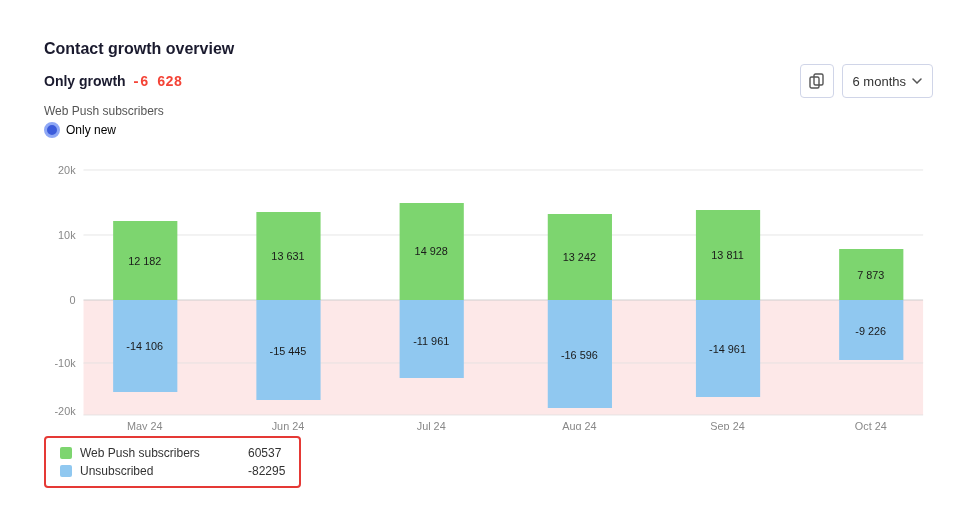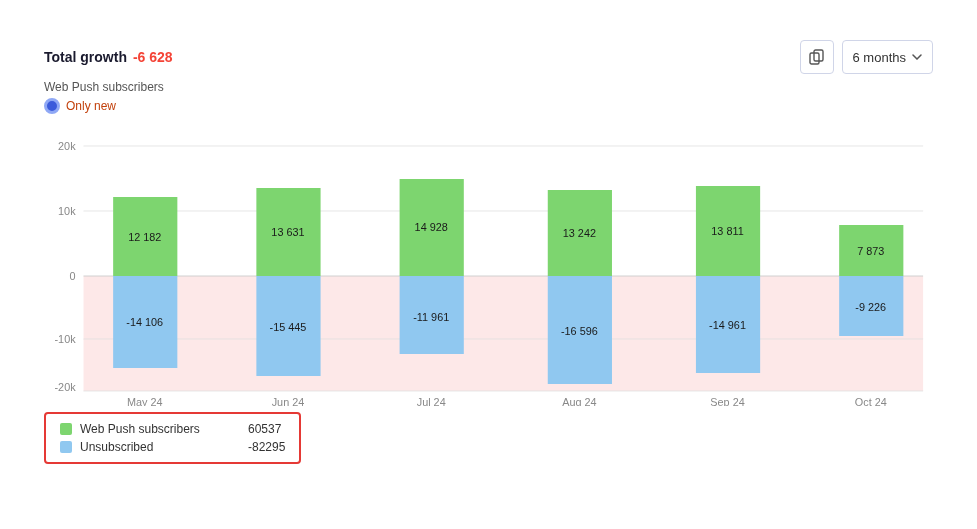--- a/index.html
+++ b/index.html
@@ -41,20 +41,21 @@
     }
     .total-label {
       font-size: 14px;
       font-weight: 700;
       color: #1a1a2e;
     }
     .total-value {
       font-size: 14px;
       font-weight: 700;
       color: #f44336;
+      font-family: Liberation Mono, monospace;
     }
     .header-actions {
       display: flex;
       align-items: center;
       gap: 8px;
     }
     .icon-btn {
       width: 34px;
       height: 34px;
       border: 1px solid #d0d5e8;
@@ -96,21 +97,21 @@
     .radio-dot {
       width: 16px;
       height: 16px;
       border-radius: 50%;
       background: #3b5bdb;
       border: 3px solid #8fa8f5;
       flex-shrink: 0;
     }
     .radio-label {
       font-size: 12px;
-      color: #c2410c;
+      color: #000000;
     }
     
     .chart-container {
       position: relative;
       height: 280px;
     }
     .chart-svg {
       width: 100%;
       height: 100%;
     }
@@ -143,24 +144,25 @@
     .legend-value {
       font-size: 12px;
       color: #333;
       font-weight: 500;
     }
   </style>
 </head>
 <body>
 
 <div class="card">
+  <h2 class="card-title">Contact growth overview</h2>
 
   <div class="header-row">
     <div class="total-growth">
-      <span class="total-label">Total growth</span>
+      <span class="total-label">Only growth</span>
       <span class="total-value">-6 628</span>
     </div>
     <div class="header-actions">
       <button class="icon-btn">
         <svg width="16" height="16" viewBox="0 0 16 16" fill="none" xmlns="http://www.w3.org/2000/svg">
           <rect x="1" y="4" width="9" height="11" rx="1.5" stroke="#555" stroke-width="1.4" fill="none"></rect>
           <rect x="5" y="1" width="9" height="11" rx="1.5" stroke="#555" stroke-width="1.4" fill="none"></rect>
         </svg>
       </button>
       <button class="dropdown-btn">

